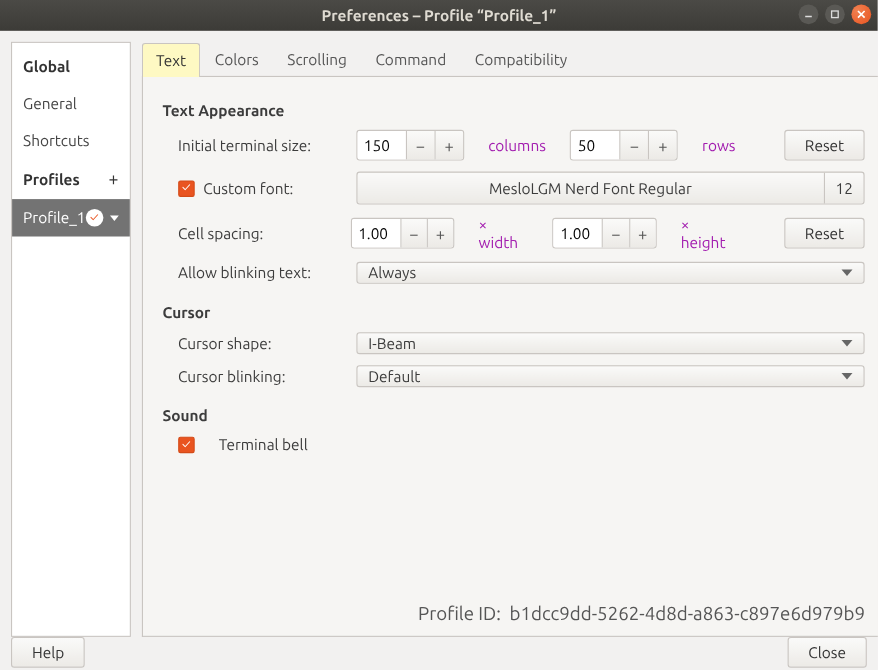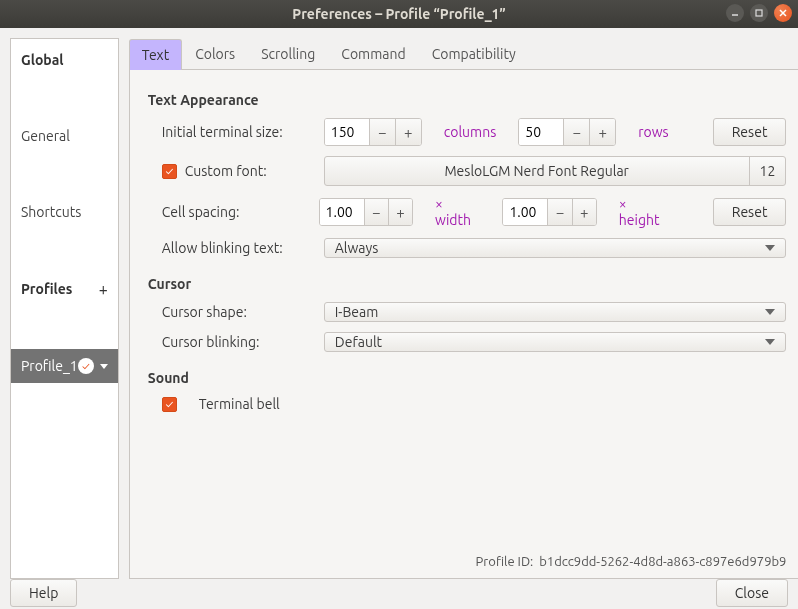--- a/index.html
+++ b/index.html
@@ -58,21 +58,20 @@
   }
 
   
   .sidebar {
     width: 138px;
     background: #ffffff;
     border: 1px solid #c9c5c1;
     display: flex;
     flex-direction: column;
     padding-top: 4px;
-    gap: 42px;
   }
   .side-cat {
     padding: 9px 10px;
     font-weight: bold;
     color: #333;
     display: flex;
     align-items: center;
     justify-content: space-between;
   }
   .side-item {
@@ -111,21 +110,21 @@
     height: 32px;
   }
   .tab {
     padding: 7px 12px 6px;
     border: 1px solid transparent;
     border-bottom: none;
     color: #555;
     cursor: default;
   }
   .tab.active {
-    background: #c4b5fd;
+    background: #fef9c3;
     border-color: #c9c5c1;
     border-radius: 3px 3px 0 0;
     position: relative;
     top: 1px;
     color: #333;
   }
   .panel {
     border: 1px solid #c9c5c1;
     border-top: none;
     background: #f6f5f3;
@@ -227,21 +226,21 @@
   .select .caret {
     border-left: 5px solid transparent;
     border-right: 5px solid transparent;
     border-top: 6px solid #666;
   }
   .profile-id {
     position: absolute;
     bottom: 10px;
     right: 18px;
     color: #555;
-    font-size: 13px;
+    font-size: 17px;
   }
 
   
   .footer {
     display: flex;
     justify-content: space-between;
     padding: 0 10px 10px 10px;
   }
 </style>
 </head>

